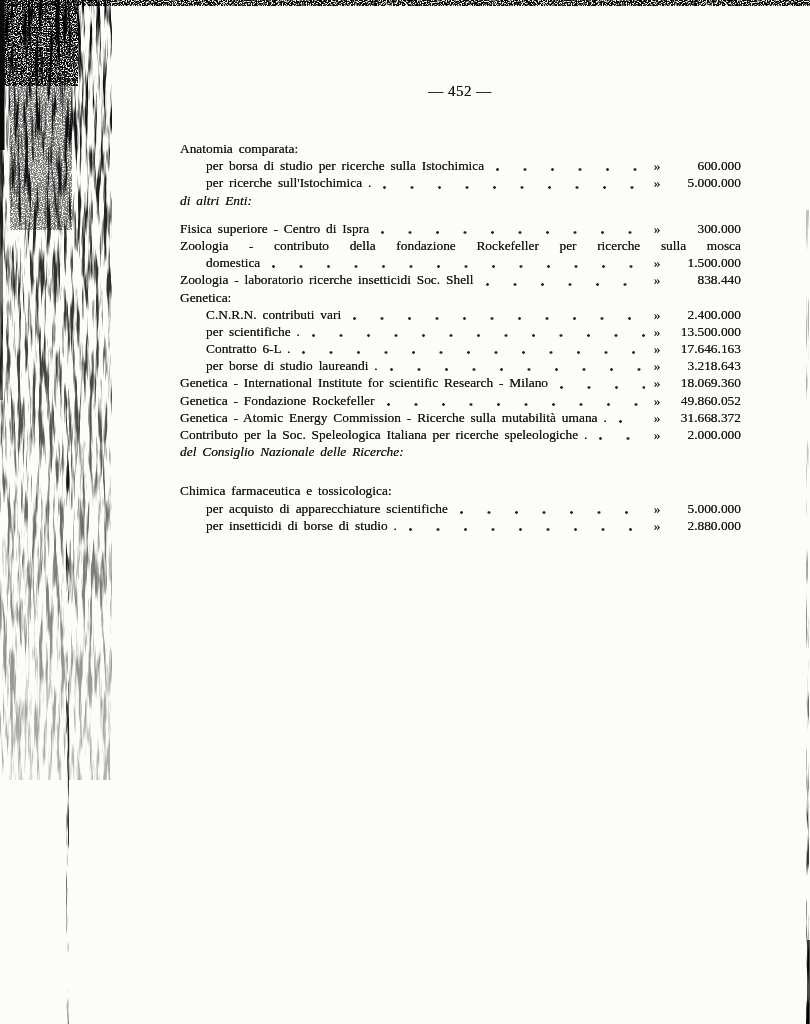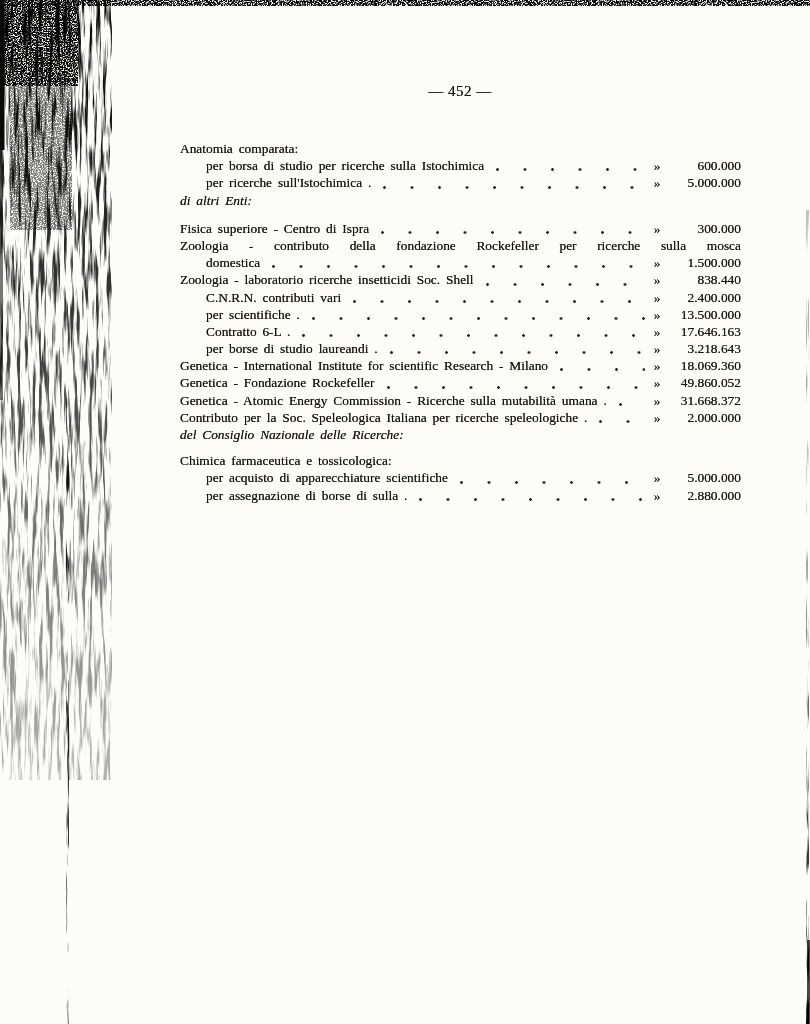--- a/index.html
+++ b/index.html
@@ -15,21 +15,21 @@
   .pageno{
     position:absolute;left:180px;top:83px;width:560px;
     text-align:center;font-size:15px;letter-spacing:.5px;
     text-shadow:0 0 .4px rgba(23,20,14,.8);
   }
   .content{position:absolute;left:180px;top:140px;width:561px;font-size:13.4px;}
   .block{}
   .g16{margin-top:0}
   .g11{margin-top:11px}
   .g28{margin-top:28px}
-  .g13{margin-top:9px}
+  .g13{margin-top:22px}
   .row{display:flex;align-items:center;height:17.2px;line-height:17.2px;white-space:nowrap;}
   .row.indent{padding-left:26px;}
   .row.italic .label{font-style:italic;}
   .label{word-spacing:2.5px;text-shadow:0 0 .4px rgba(23,20,14,.8);}
   .row.justify .label{flex:1;text-align:justify;text-align-last:justify;}
   .leader{
     flex:1;align-self:flex-end;height:3px;margin:0 4px 3px 12px;
     background-image:radial-gradient(circle at 1.5px 1.5px,#24211a 1.05px,rgba(0,0,0,0) 1.6px);
     background-size:27.5px 3px;background-repeat:repeat-x;
   }
@@ -140,20 +140,23 @@
           <span class="leader"></span>
           <span class="curr">»</span>
           <span class="amount">1.500.000</span>
         </div>
         <div class="row">
           <span class="label">Zoologia - laboratorio ricerche insetticidi Soc. Shell</span>
           <span class="leader"></span>
           <span class="curr">»</span>
           <span class="amount">838.440</span>
         </div>
+        <div class="row">
+          <span class="label">Genetica:</span>
+        </div>
         <div class="row indent">
           <span class="label">C.N.R.N. contributi vari</span>
           <span class="leader"></span>
           <span class="curr">»</span>
           <span class="amount">2.400.000</span>
         </div>
         <div class="row indent">
           <span class="label">per scientifiche .</span>
           <span class="leader"></span>
           <span class="curr">»</span>
@@ -205,20 +208,20 @@
         <div class="row">
           <span class="label">Chimica farmaceutica e tossicologica:</span>
         </div>
         <div class="row indent">
           <span class="label">per acquisto di apparecchiature scientifiche</span>
           <span class="leader"></span>
           <span class="curr">»</span>
           <span class="amount">5.000.000</span>
         </div>
         <div class="row indent">
-          <span class="label">per assegnazione di borse di sulla .</span>
+          <span class="label">per insetticidi di borse di studio .</span>
           <span class="leader"></span>
           <span class="curr">»</span>
           <span class="amount">2.880.000</span>
         </div>
       </div>
     </div>
 </div>
 
 </body></html>

